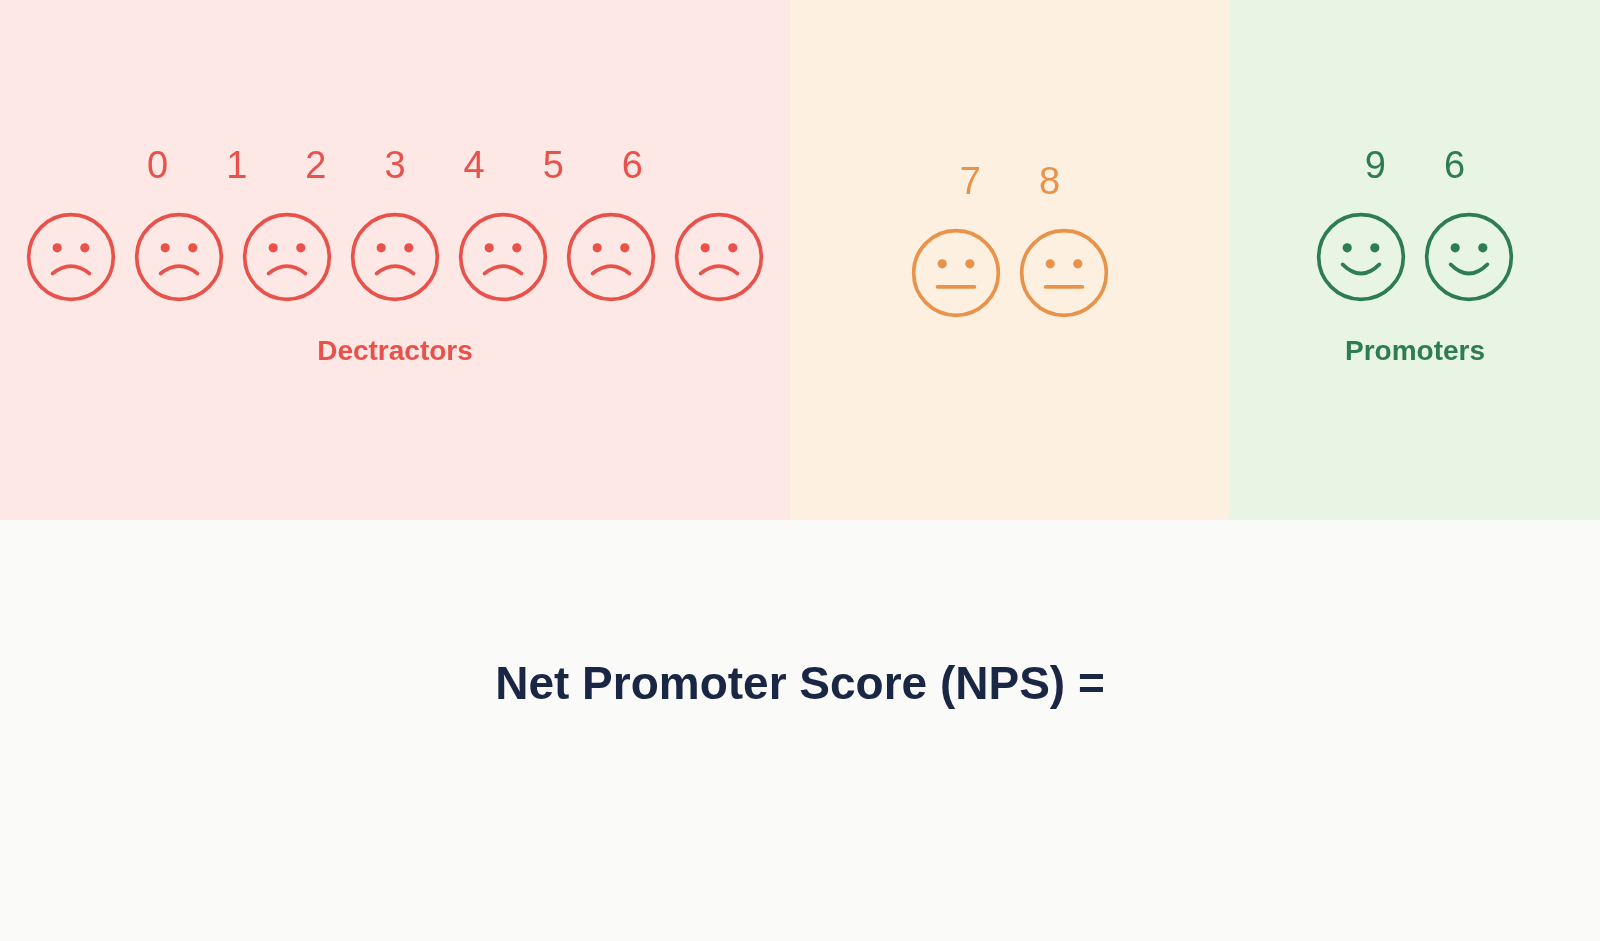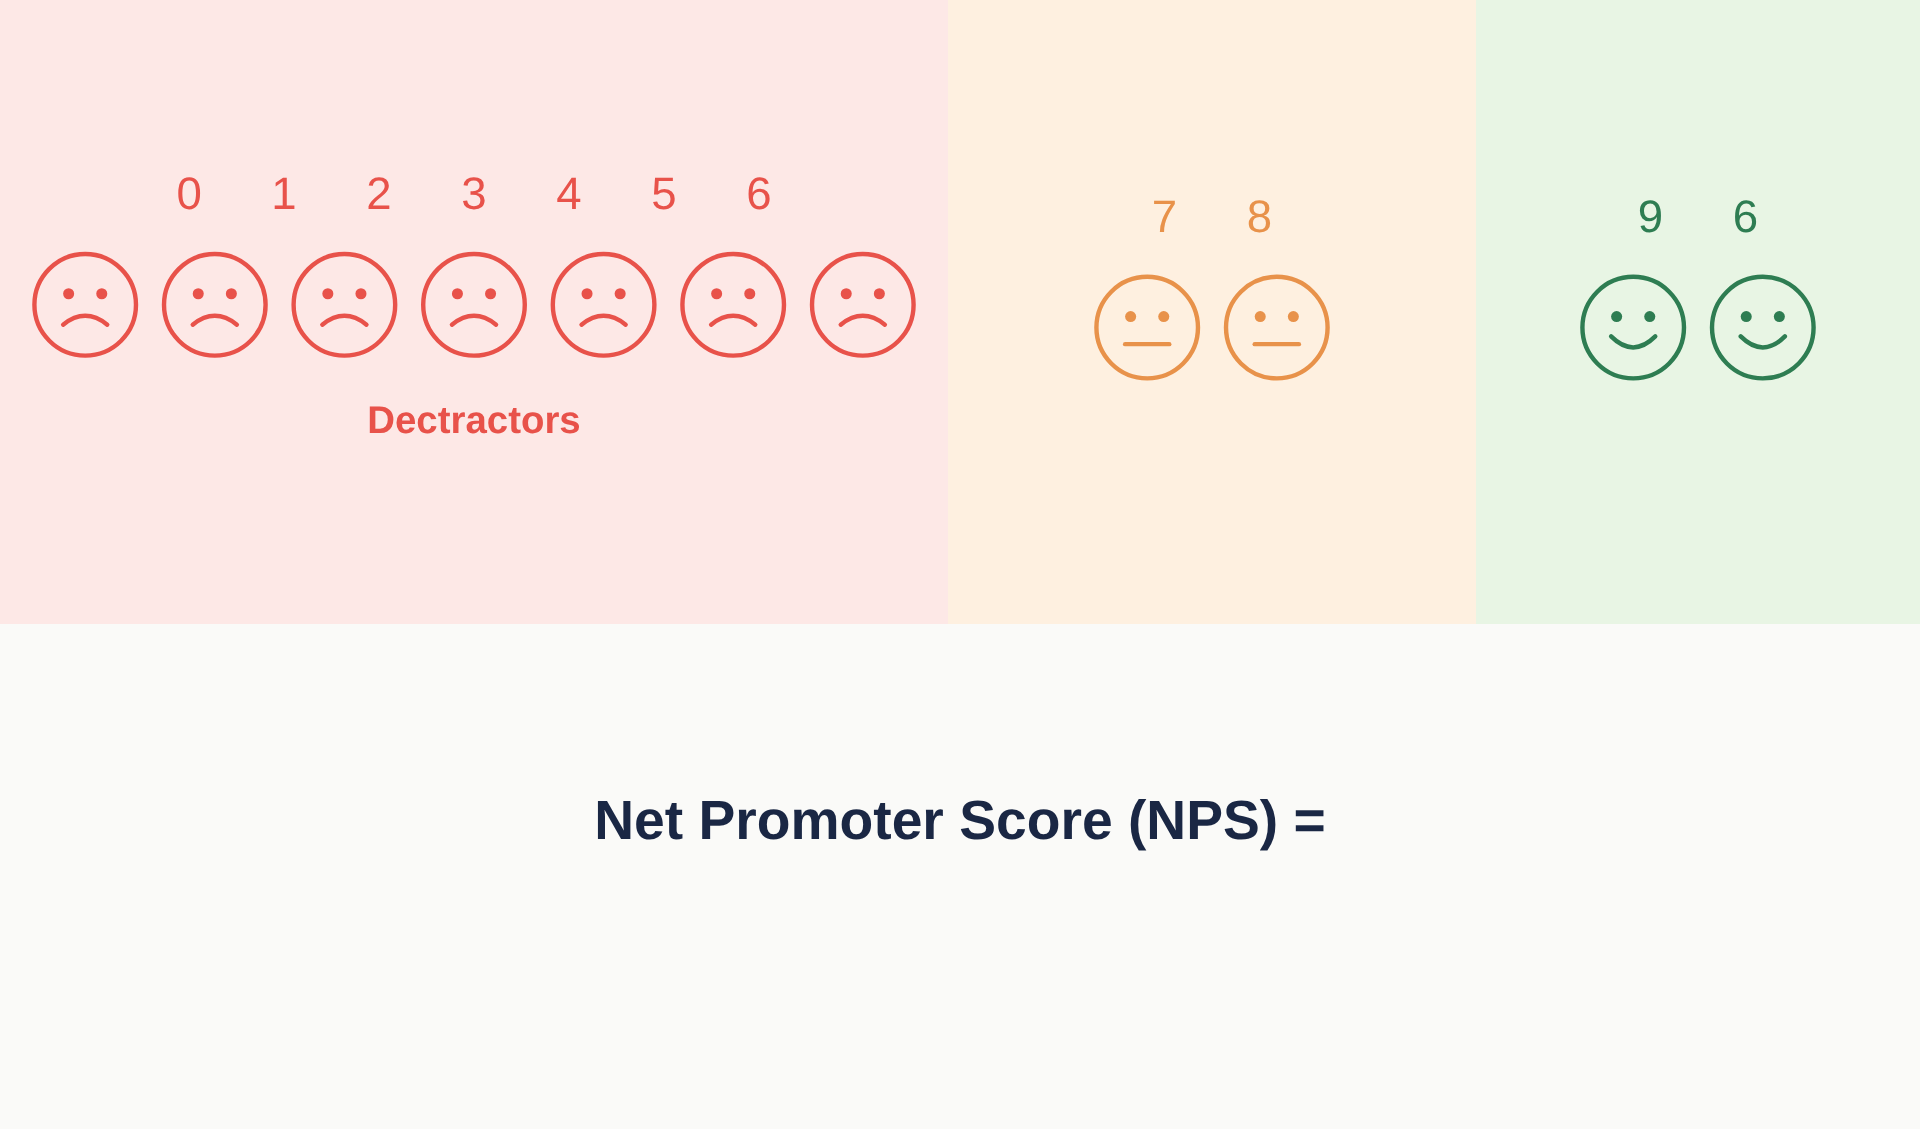--- a/index.html
+++ b/index.html
@@ -71,21 +71,21 @@
       gap: 16px;
       margin-bottom: 32px;
     }
 
     .face-svg {
       width: 92px;
       height: 92px;
     }
 
     .category-label {
-      font-size: 32px;
+      font-size: 28px;
       font-weight: 700;
     }
 
     .detractors-zone .category-label { color: #e8524a; }
     .passives-zone .category-label { color: #e8924a; }
     .promoters-zone .category-label { color: #2e7d52; }
 
     .bottom-section {
       display: flex;
       align-items: center;
@@ -211,19 +211,20 @@
         <circle cx="65" cy="40" r="5" fill="#2e7d52"></circle>
         <path d="M 30 58 Q 50 78 70 58" fill="none" stroke="#2e7d52" stroke-width="4" stroke-linecap="round"></path>
       </svg>
       <svg class="face-svg" viewBox="0 0 100 100">
         <circle cx="50" cy="50" r="46" fill="none" stroke="#2e7d52" stroke-width="4"></circle>
         <circle cx="35" cy="40" r="5" fill="#2e7d52"></circle>
         <circle cx="65" cy="40" r="5" fill="#2e7d52"></circle>
         <path d="M 30 58 Q 50 78 70 58" fill="none" stroke="#2e7d52" stroke-width="4" stroke-linecap="round"></path>
       </svg>
     </div>
+    <div class="category-label">Promoters</div>
   </div>
 
 </div>
 
 <div class="bottom-section">
   <div class="nps-title">Net Promoter Score (NPS) =</div>
 </div>
 
 </body></html>

